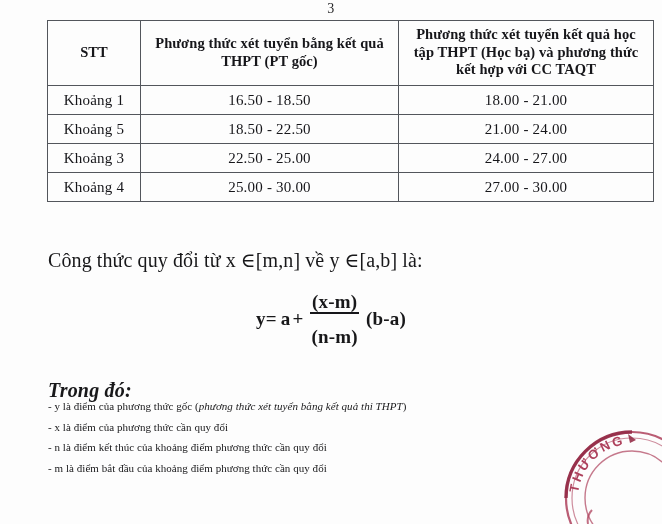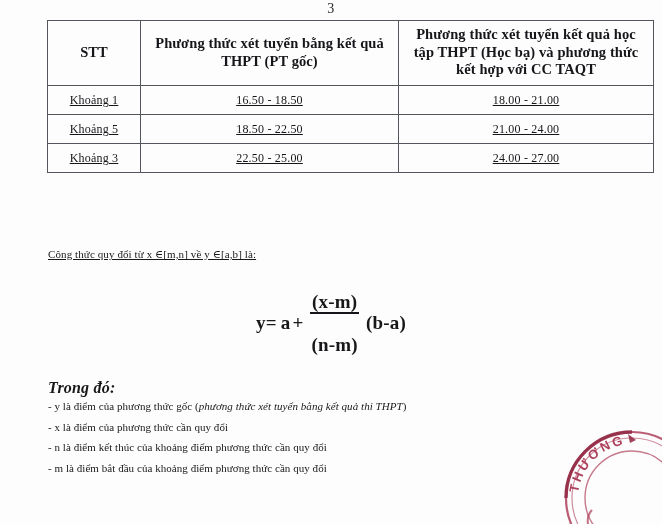--- a/index.html
+++ b/index.html
@@ -56,39 +56,37 @@
     font-size: 14.5px;
     line-height: 1.22;
     padding: 5px 6px 6px 6px;
     letter-spacing: 0.1px;
   }
   .col-stt   { width: 93px; }
   .col-pt    { width: 258px; }
   .col-hb    { width: 255px; }
 
   .score-table td {
-    font-size: 12px;
+    font-size: 15px;
     height: 28px;
     line-height: 28px;
     letter-spacing: 0.2px;
-    text-decoration: underline;
   }
   td.cell-stt {
     text-align: center;
   }
 
   
   .intro-line {
     position: absolute;
     left: 48px;
     top: 248px;
-    font-size: 11px;
+    font-size: 20px;
     letter-spacing: 0.1px;
     white-space: nowrap;
-    text-decoration: underline;
   }
 
   
   .formula {
     position: absolute;
     left: 0;
     top: 292px;
     width: 662px;
     text-align: center;
   }
@@ -102,39 +100,38 @@
   .f-lead { margin-right: 4px; }
   .f-plus { margin: 0 4px 0 2px; }
   .fraction {
     display: inline-flex;
     flex-direction: column;
     align-items: center;
     justify-content: center;
     line-height: 1.02;
     vertical-align: middle;
     margin: 0 2px;
-    gap: 20px;
   }
   .fraction .numer {
     padding: 0 2px 1px 2px;
     border-bottom: 2px solid #16161a;
   }
   .fraction .denom {
-    padding: 1px 2px 0 2px;
+    padding: 13px 2px 0 2px;
   }
   .f-tail { margin-left: 4px; }
 
   
   .where-heading {
     position: absolute;
     left: 48px;
     top: 379px;
     font-weight: bold;
     font-style: italic;
-    font-size: 16px;
+    font-size: 20px;
     letter-spacing: 0.2px;
   }
   .where-list {
     position: absolute;
     left: 48px;
     top: 396px;
     width: 600px;
     list-style: none;
     margin: 0;
     padding: 0;
@@ -188,20 +185,25 @@
       </tr>
       <tr>
         <td class="cell-stt">Khoảng 5</td>
         <td>18.50 - 22.50</td>
         <td>21.00 - 24.00</td>
       </tr>
       <tr>
         <td class="cell-stt">Khoảng 3</td>
         <td>22.50 - 25.00</td>
         <td>24.00 - 27.00</td>
+      </tr>
+      <tr>
+        <td class="cell-stt">Khoảng 4</td>
+        <td>25.00 - 30.00</td>
+        <td>27.00 - 30.00</td>
       </tr>
     </tbody>
   </table>
 
   <div class="intro-line">Công thức quy đổi từ x ∈[m,n] về y ∈[a,b] là:</div>
 
   <div class="formula">
     <span class="formula-inner">
       <span class="f-lead">y=</span>
       <span>a</span>

